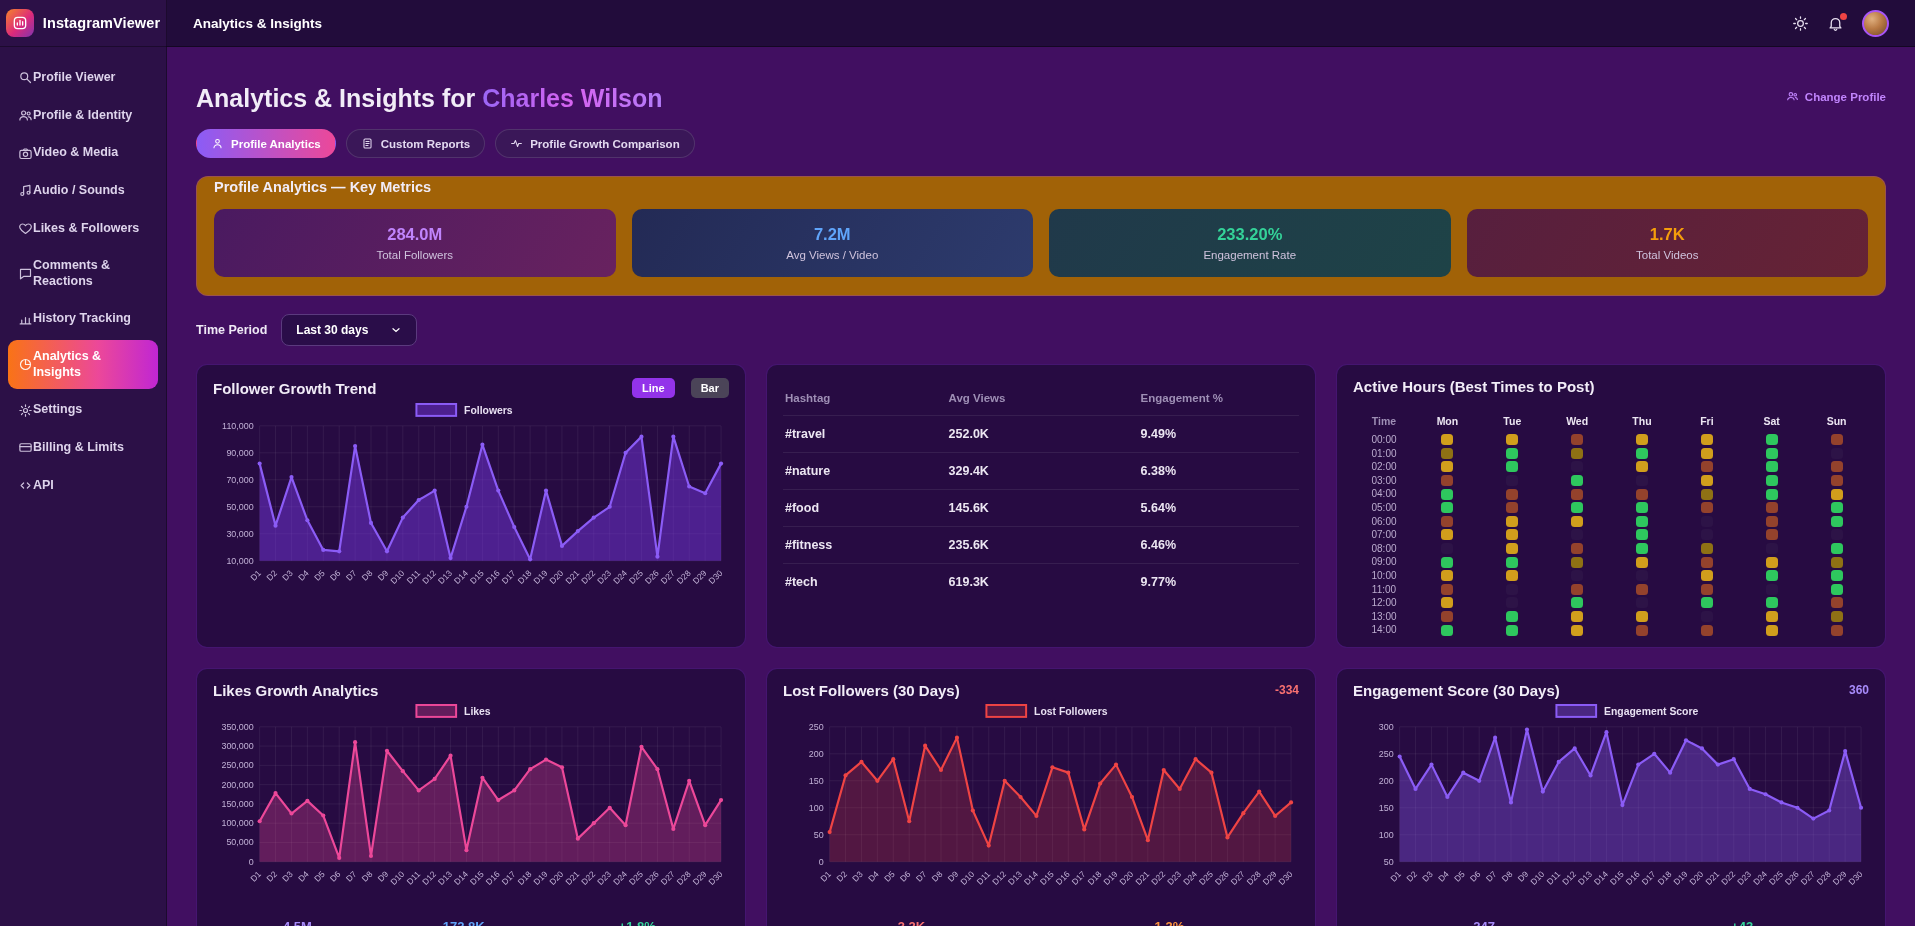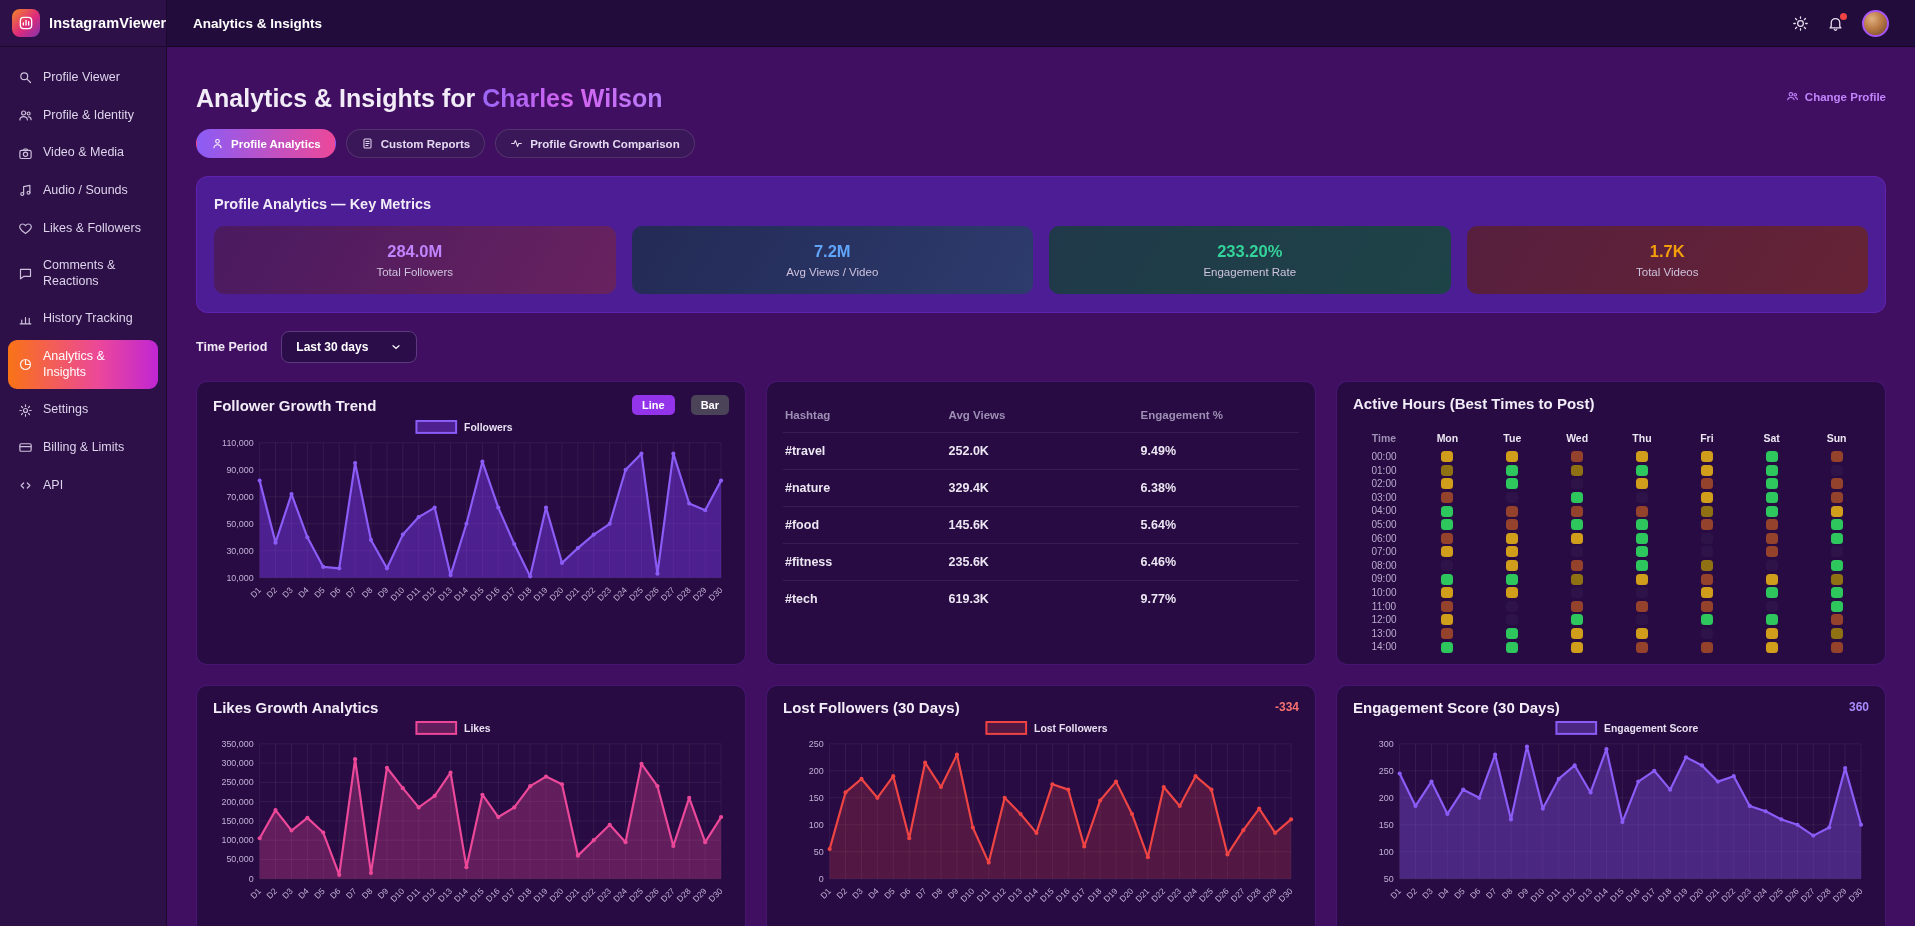--- a/index.html
+++ b/index.html
@@ -2,30 +2,30 @@
 <html><head>
 <meta charset="utf-8">
 <style>
   * { margin:0; padding:0; box-sizing:border-box; }
   html,body { width:1915px; height:926px; overflow:hidden; background:#410f61;
     font-family:"Liberation Sans","DejaVu Sans",sans-serif; }
   .app { display:flex; width:100%; height:100%; }
 
   
   .sidebar { width:167px; background:#2c1047; border-right:1px solid rgba(0,0,0,.35);
-    display:flex; flex-direction:column; flex-shrink:0; }
+    display:flex; flex-direction:column; flex-shrink:0;align-items:center; }
   .logo-row { height:47px; display:flex; align-items:center; gap:9px; padding:0 12px;
     border-bottom:1px solid rgba(0,0,0,.35); }
   .logo-badge { width:28px; height:28px; border-radius:8px; flex-shrink:0;
     background:linear-gradient(135deg,#f58529 0%,#dd2a7b 55%,#8134af 100%);
     display:flex; align-items:center; justify-content:center; color:#fff; }
   .logo-text { color:#fff; font-weight:bold; font-size:14.5px; letter-spacing:.1px; }
   .nav { padding:14px 8px; display:flex; flex-direction:column; gap:4px; }
-  .nav-item { display:flex; align-items:center; gap:10px; padding:9px 10px; border-radius:9px;
-    color:#ded4ec; font-size:12.5px; font-weight:normal; cursor:pointer; line-height:1.25; }
+  .nav-item { display:flex; align-items:center; padding:9px 10px; border-radius:9px;
+    color:#ded4ec; font-size:12.5px; font-weight:bold; cursor:pointer; line-height:1.25; }
   .nav-item svg { flex-shrink:0; opacity:.9; }
   .nav-item.active { background:linear-gradient(90deg,#f97316 0%,#ec4899 60%,#c026d3 100%);
     color:#fff; }
 
   
   .main { flex:1; display:flex; flex-direction:column; min-width:0; }
   .topbar { height:47px; background:#220c3b; border-bottom:1px solid rgba(0,0,0,.4);
     display:flex; align-items:center; justify-content:space-between; padding:0 26px; flex-shrink:0; }
   .topbar-title { color:#fff; font-size:13.5px; font-weight:bold; }
   .topbar-right { display:flex; align-items:center; gap:18px; }
@@ -44,22 +44,22 @@
   .change-profile { display:flex; align-items:center; gap:6px; color:#c084fc; font-size:11.5px;
     font-weight:bold; cursor:pointer; margin-top:6px; }
 
   .tabs { display:flex; gap:10px; margin:16px 0 18px; }
   .tab { display:flex; align-items:center; gap:7px; padding:7px 14px; border-radius:999px;
     font-size:11.5px; font-weight:bold; color:#e3d9f0; background:#3a1758;
     border:1px solid rgba(255,255,255,.12); cursor:pointer; }
   .tab.active { background:linear-gradient(90deg,#8b5cf6,#ec4899); color:#fff; border-color:transparent; }
 
   
-  .metrics-panel { background:#4c1d95; border:1px solid rgba(147,51,234,.3); border-radius:12px;
-    padding:19px 17px 18px; margin-bottom:18px; }
+  .metrics-panel { background:#a16207; border:1px solid rgba(147,51,234,.3); border-radius:12px;
+    padding:2px 17px 18px; margin-bottom:18px; }
   .metrics-title { color:#f1ecf7; font-size:14.5px; font-weight:bold; margin-bottom:14px; }
   .metrics-grid { display:grid; grid-template-columns:repeat(4,1fr); gap:16px; }
   .metric-card { border-radius:10px; padding:16px 10px; text-align:center; }
   .metric-card.m0 { background:linear-gradient(120deg,#4a1a60,#68225f); }
   .metric-card.m1 { background:linear-gradient(120deg,#232a55,#2d3b6d); }
   .metric-card.m2 { background:linear-gradient(120deg,#20394a,#1e4347); }
   .metric-card.m3 { background:linear-gradient(120deg,#571f3e,#662335); }
   .metric-value { font-size:16.5px; font-weight:bold; margin-bottom:5px; }
   .metric-label { font-size:11.5px; color:#cfc3dd; }
 

